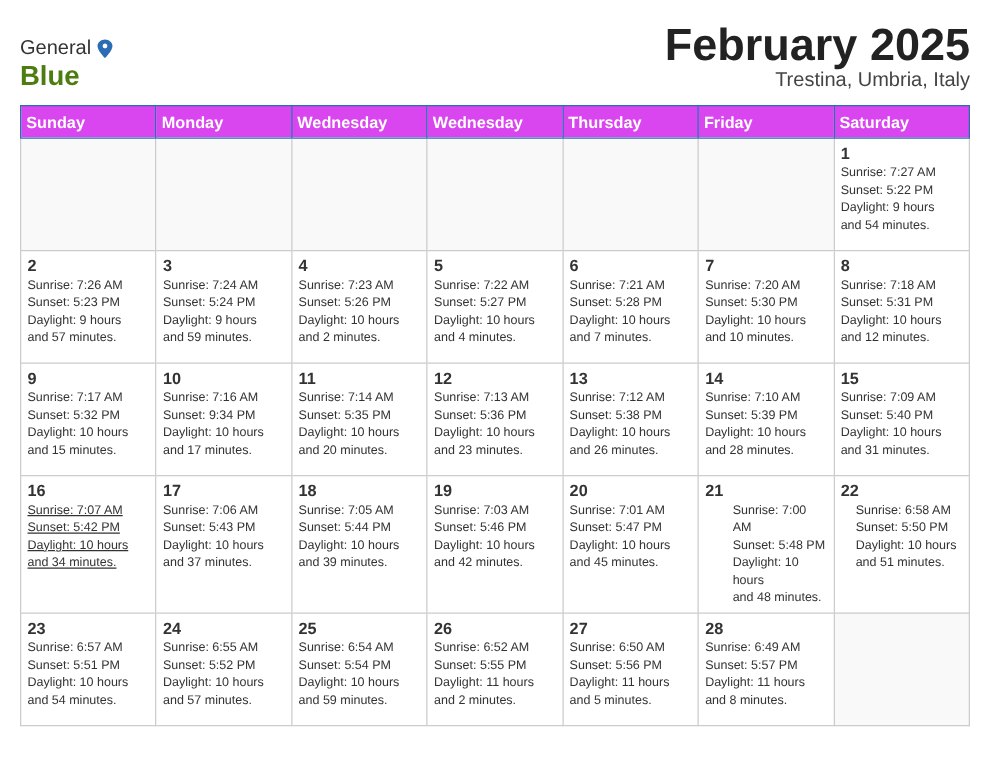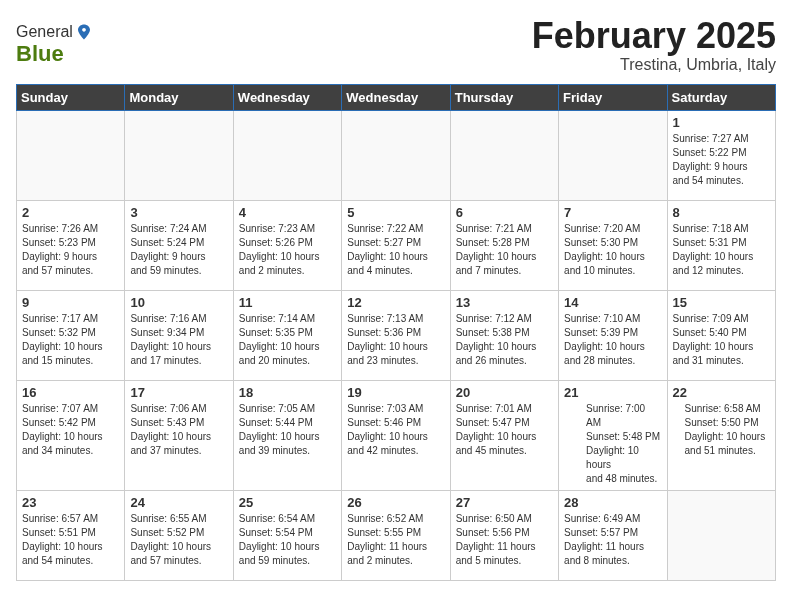--- a/index.html
+++ b/index.html
@@ -6,21 +6,21 @@
     body {
       font-family: Arial, sans-serif;
       background: #fff;
       width: 792px;
       min-height: 612px;
       padding: 16px;
     }
     .header {
       display: flex;
       justify-content: space-between;
-      align-items: center;
+      align-items: flex-end;
       margin-bottom: 10px;
     }
     .logo {
       display: flex;
       flex-direction: column;
       align-items: flex-start;
     }
     .logo-general { color: #333; }
     .logo-blue { color: #2a6db5; }
     .logo-icon {
@@ -40,21 +40,21 @@
     .calendar-subtitle {
       font-size: 16px;
       color: #444;
     }
     .calendar {
       width: 100%;
       border-collapse: collapse;
       table-layout: fixed;
     }
     .calendar th {
-      background-color: #404040;
+      background-color: #d946ef;
       color: #fff;
       font-size: 13px;
       font-weight: bold;
       padding: 5px 4px;
       text-align: left;
       border: 1px solid #2a6db5;
     }
     .calendar td {
       border: 1px solid #ccc;
       vertical-align: top;
@@ -225,21 +225,21 @@
           <span class="day-num">15</span>
           <div class="day-info" style="white-space: pre-line;">Sunrise: 7:09 AM
 Sunset: 5:40 PM
 Daylight: 10 hours
 and 31 minutes.</div>
         </td>
       </tr>
       <tr>
         <td>
           <span class="day-num">16</span>
-          <div class="day-info" style="white-space: pre-line;">Sunrise: 7:07 AM
+          <div class="day-info" style="white-space: pre-line; text-decoration: underline;">Sunrise: 7:07 AM
 Sunset: 5:42 PM
 Daylight: 10 hours
 and 34 minutes.</div>
         </td>
         <td>
           <span class="day-num">17</span>
           <div class="day-info" style="white-space: pre-line;">Sunrise: 7:06 AM
 Sunset: 5:43 PM
 Daylight: 10 hours
 and 37 minutes.</div>

